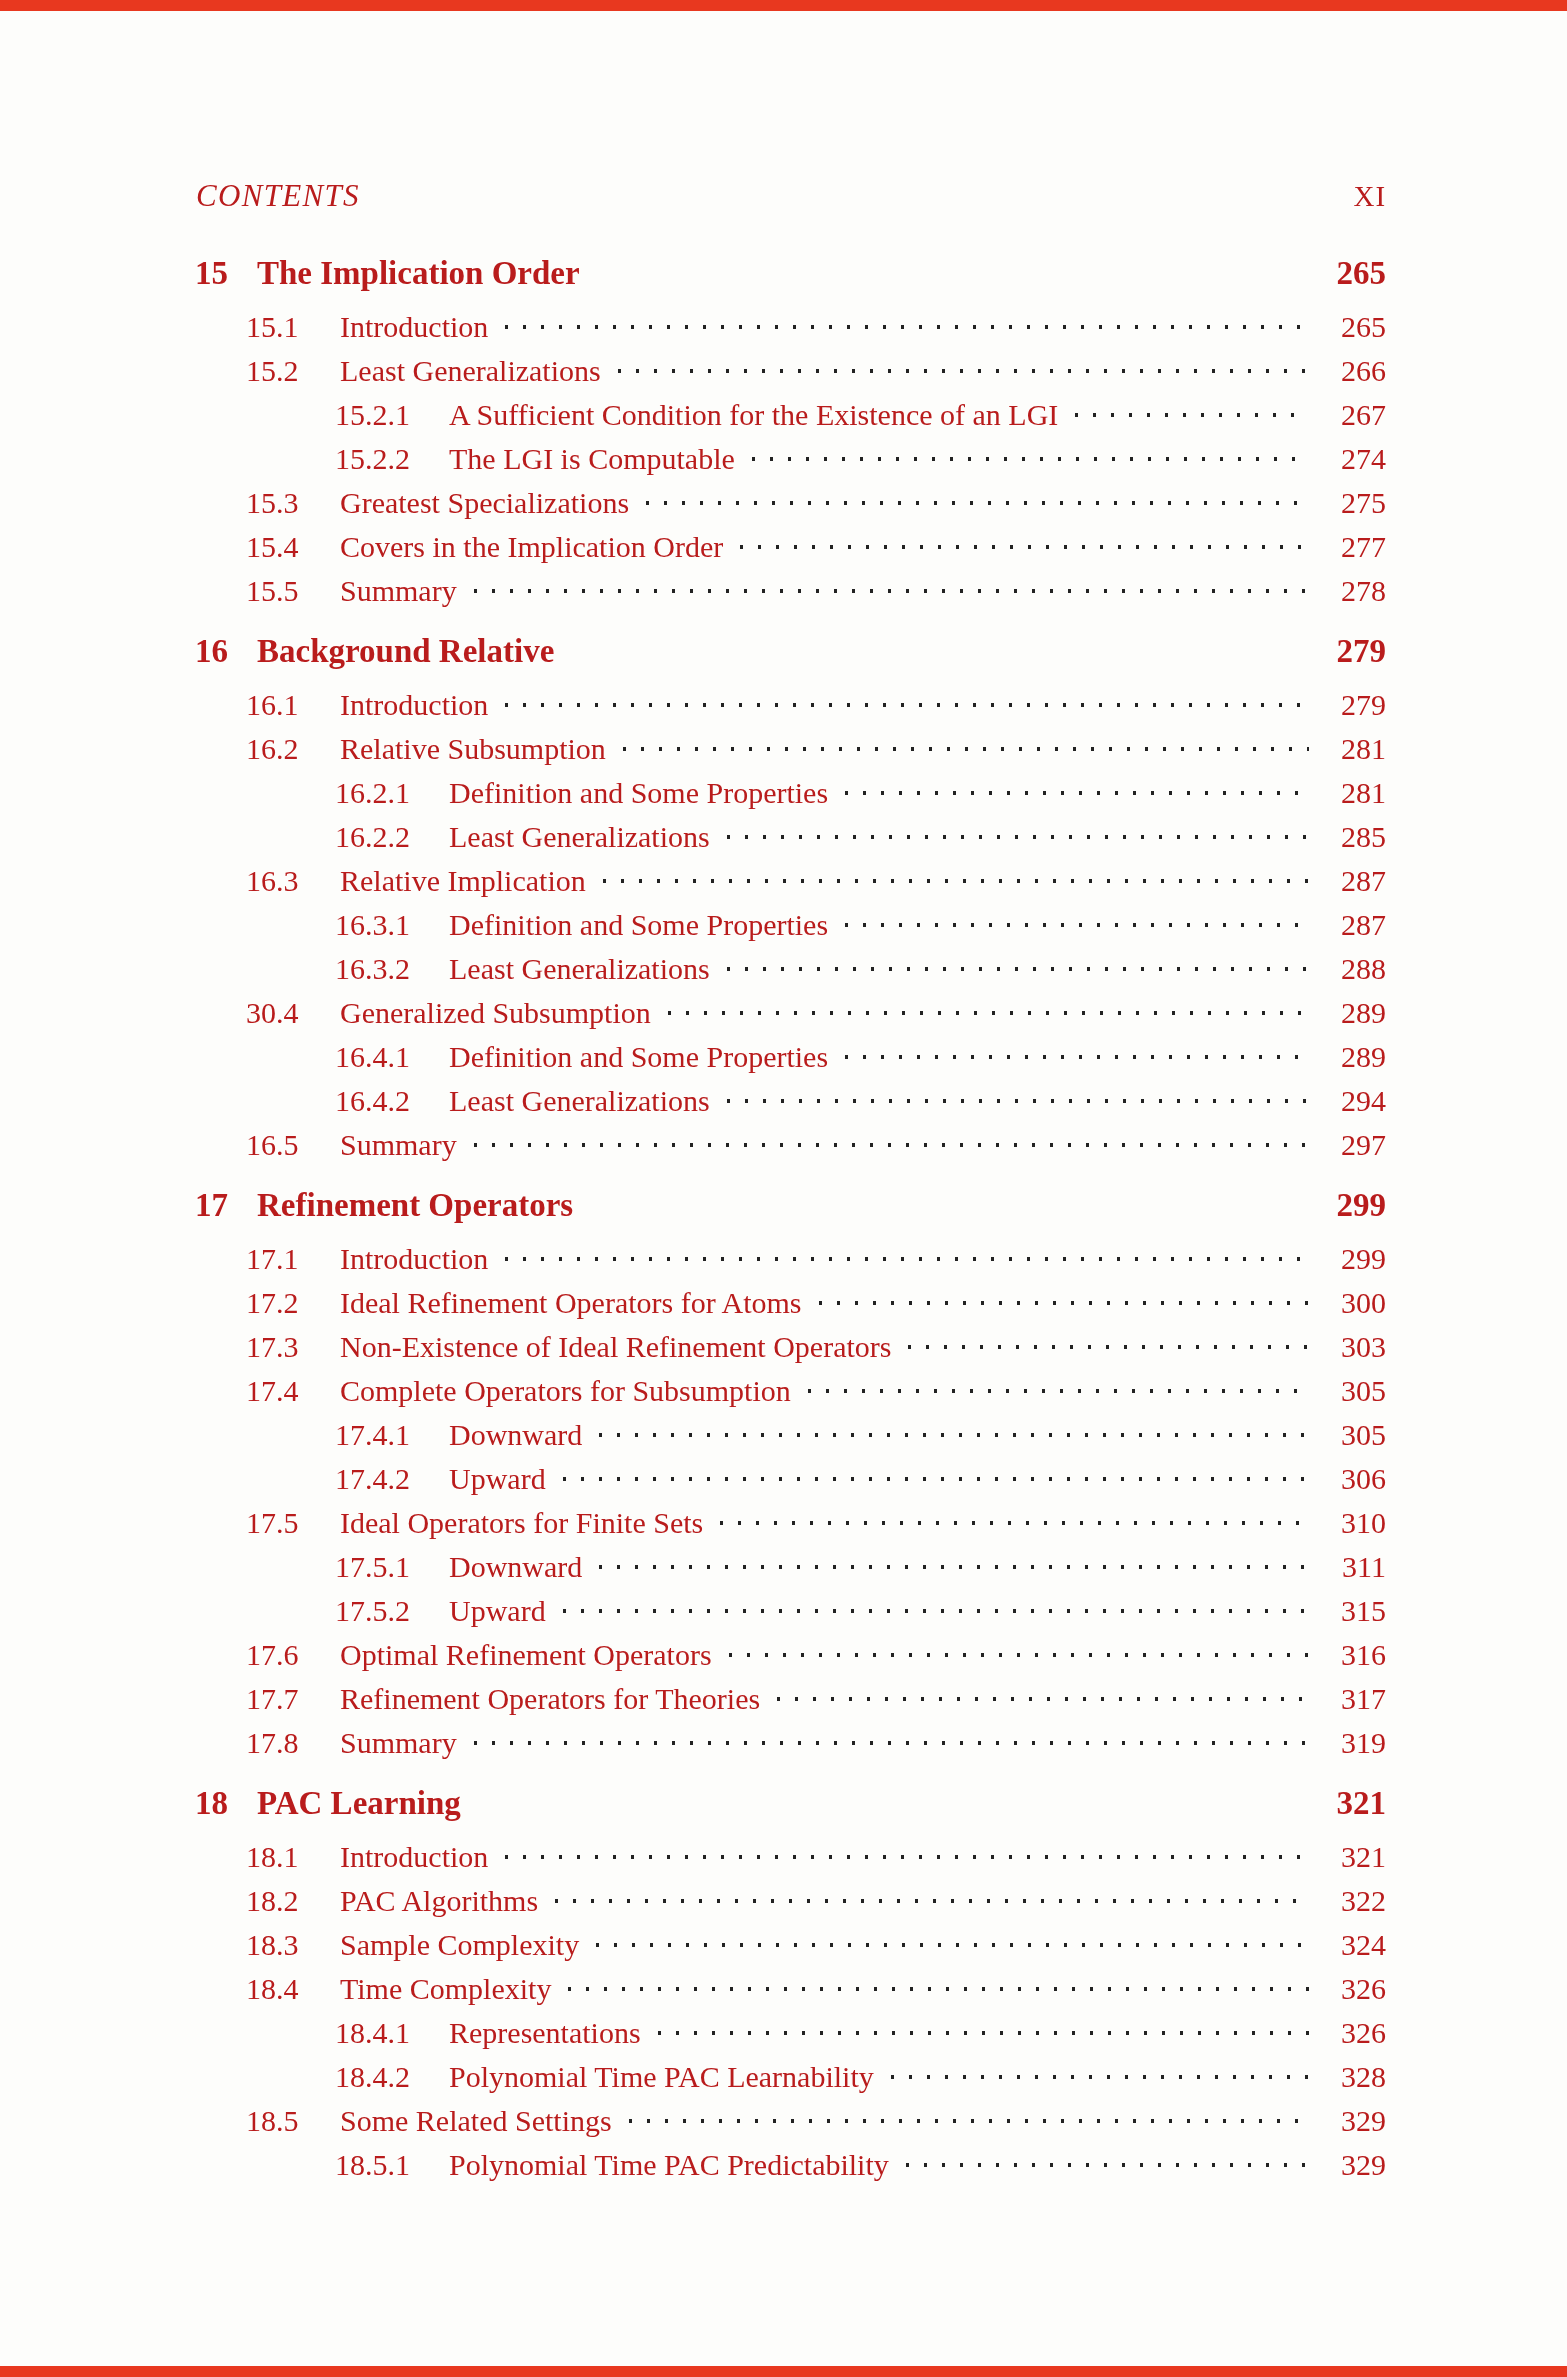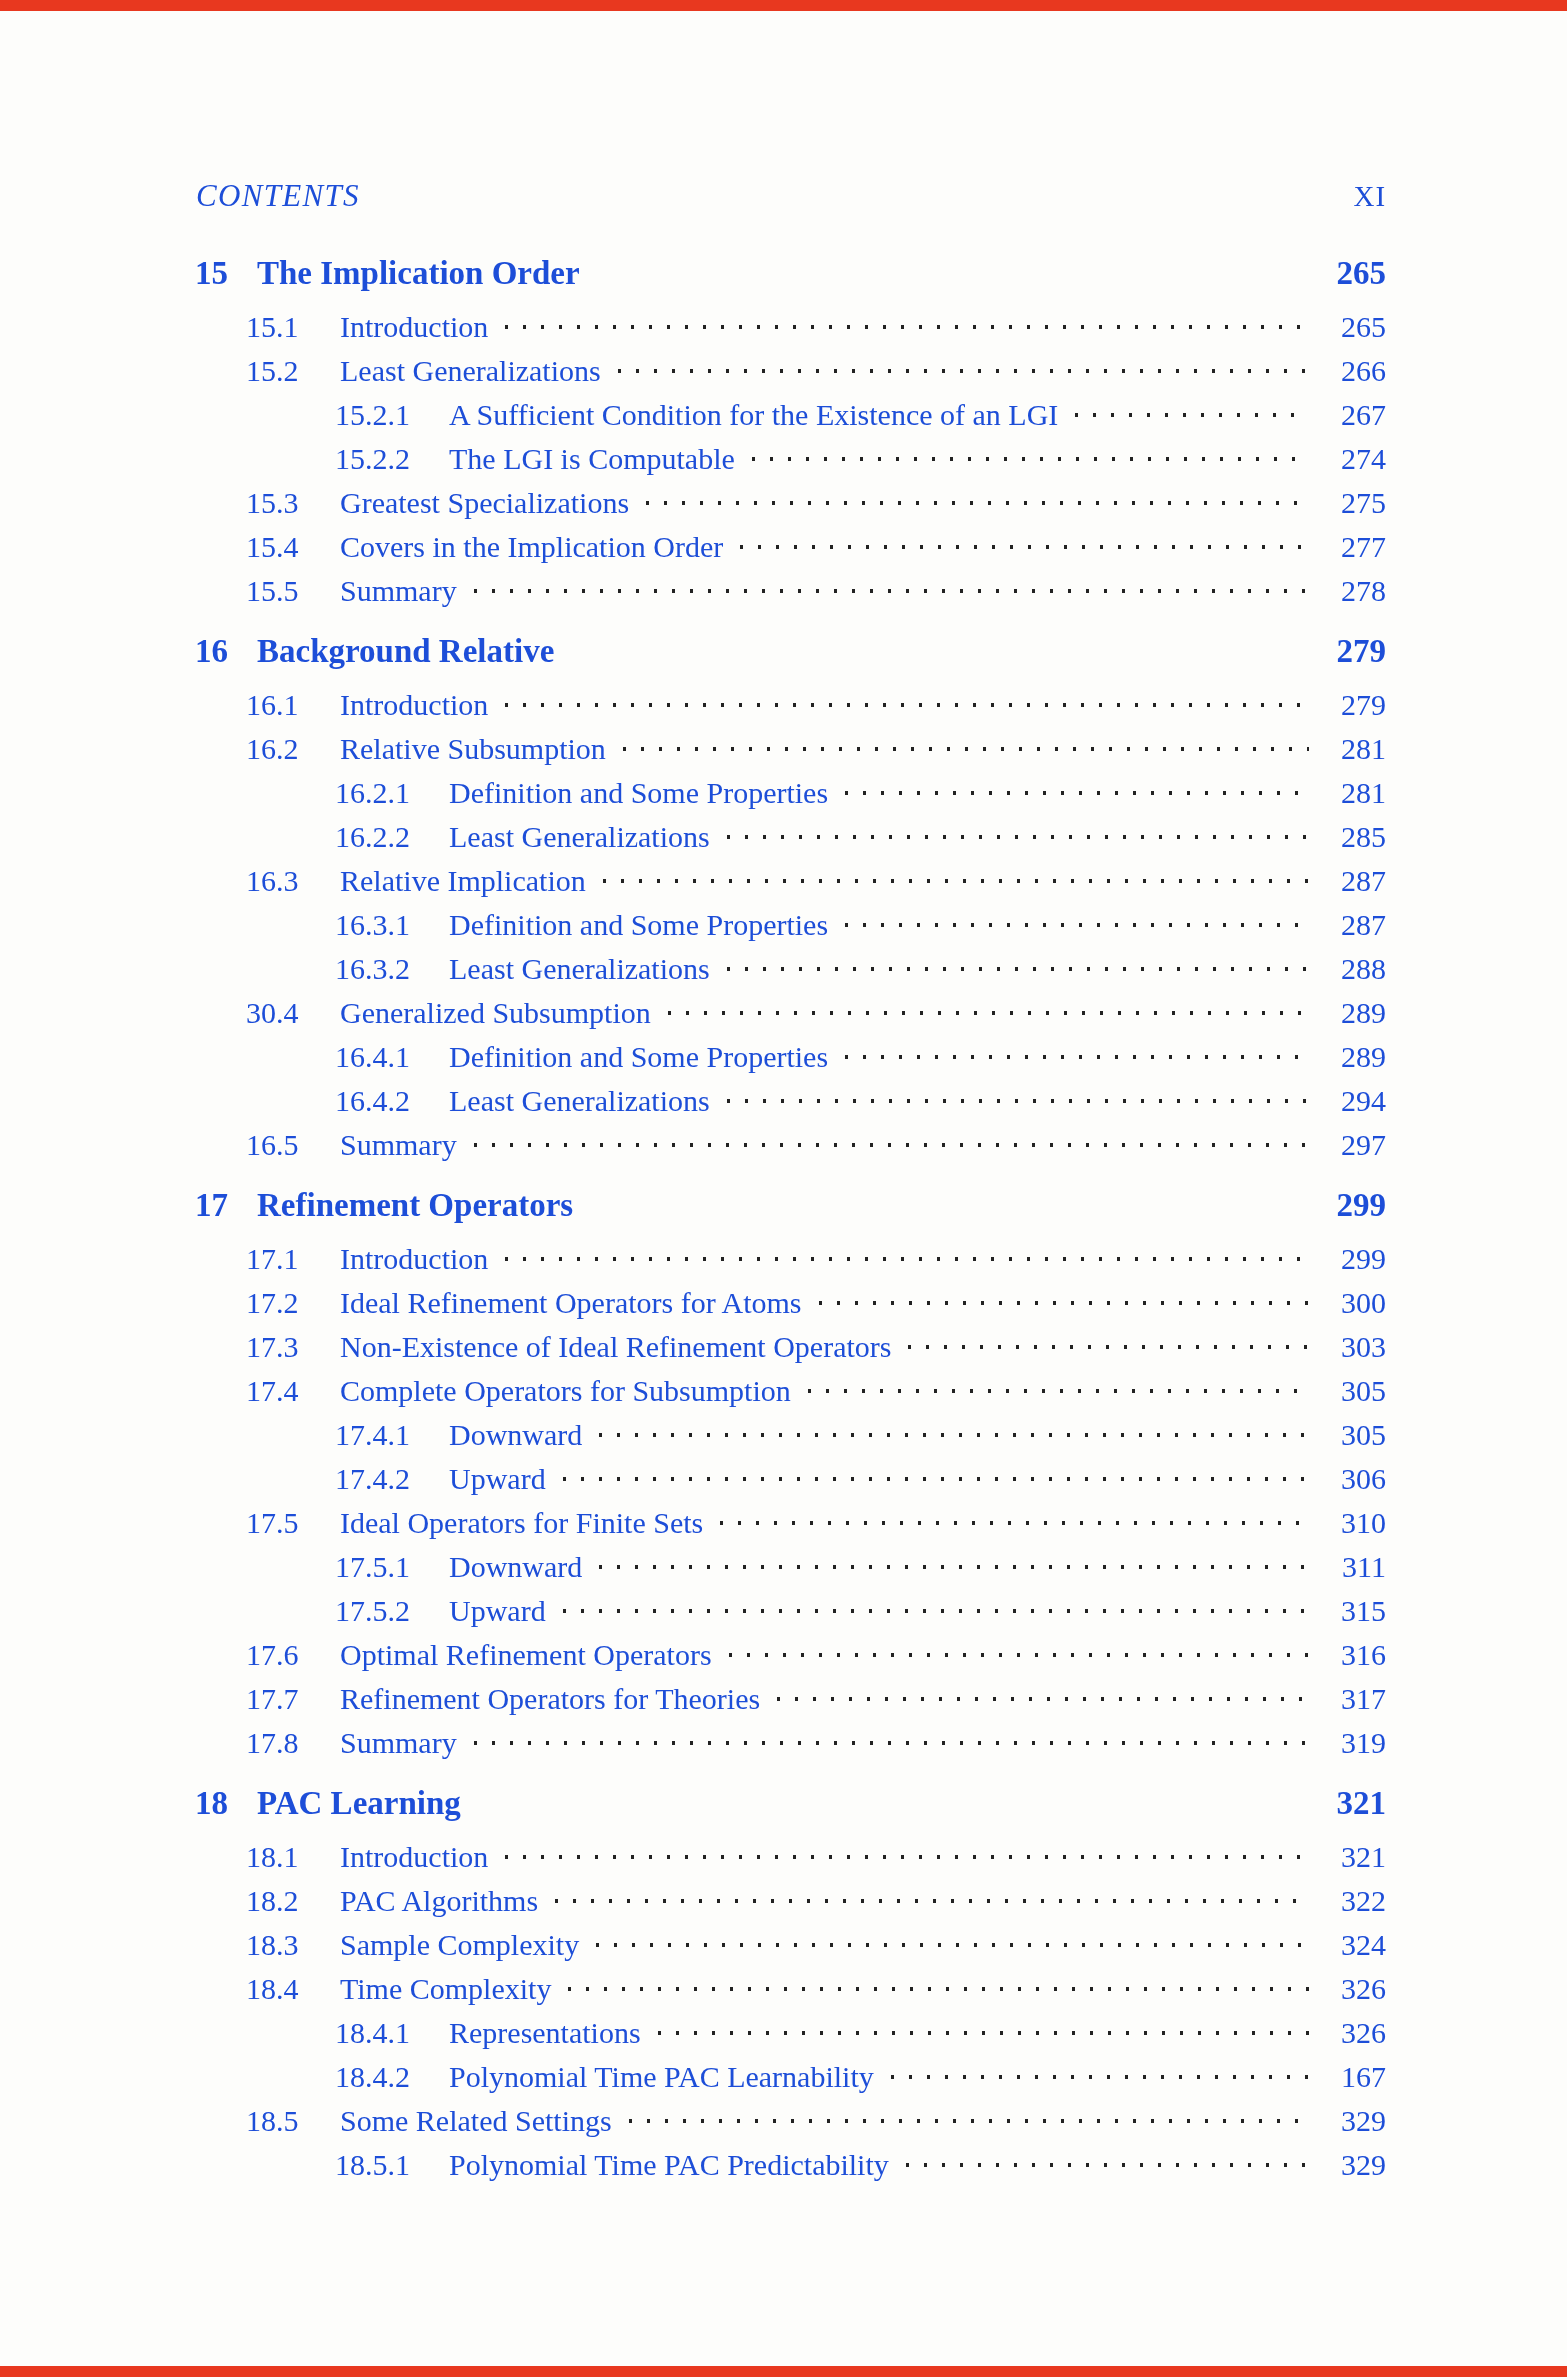--- a/index.html
+++ b/index.html
@@ -8,21 +8,21 @@
     width: 1568px;
     height: 2377px;
     background: #ffffff;
     font-family: "Liberation Serif", "DejaVu Serif", serif;
   }
   .page {
     position: relative;
     width: 1568px;
     height: 2377px;
     background: #fdfdfb;
-    color: #1d4ed8;
+    color: #b91c1c;
     overflow: hidden;
   }
   .edge-bar {
     position: absolute;
     left: 0;
     width: 100%;
     height: 11px;
     background: var(--accent, #e8381f);
     z-index: 5;
   }
@@ -390,21 +390,21 @@
     <span class="e-num">18.4.1</span>
     <span class="e-title">Representations</span>
     <span class="leader"></span>
     <span class="e-page">326</span>
   </div>
 
   <div class="entry level-2">
     <span class="e-num">18.4.2</span>
     <span class="e-title">Polynomial Time PAC Learnability</span>
     <span class="leader"></span>
-    <span class="e-page">167</span>
+    <span class="e-page">328</span>
   </div>
 
   <div class="entry level-1">
     <span class="e-num">18.5</span>
     <span class="e-title">Some Related Settings</span>
     <span class="leader"></span>
     <span class="e-page">329</span>
   </div>
 
   <div class="entry level-2">

